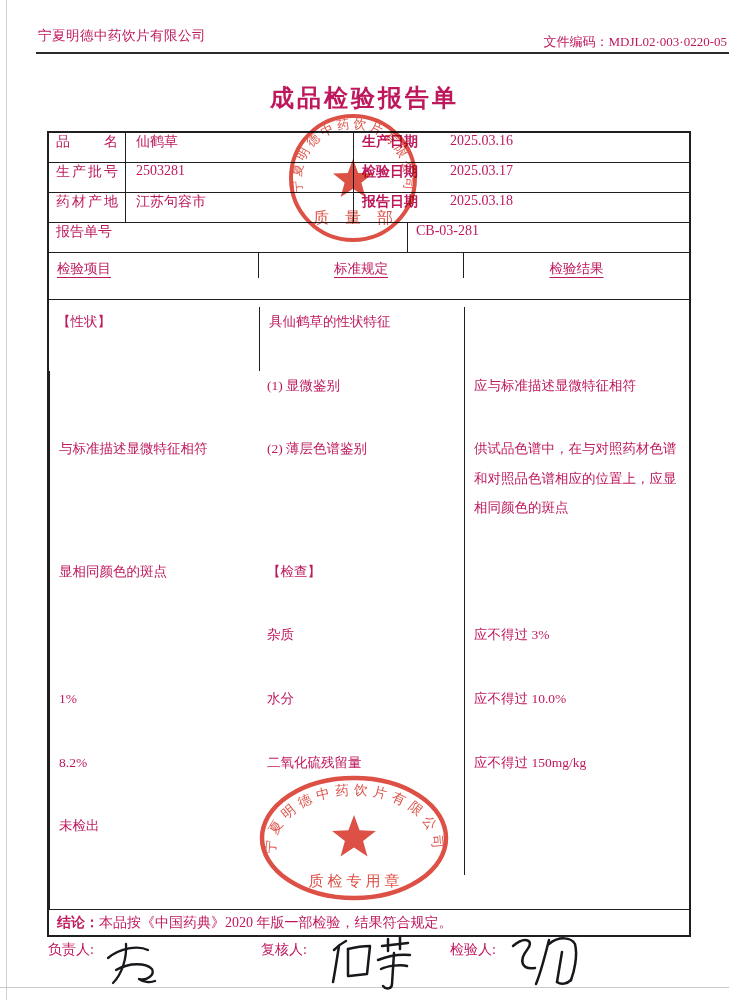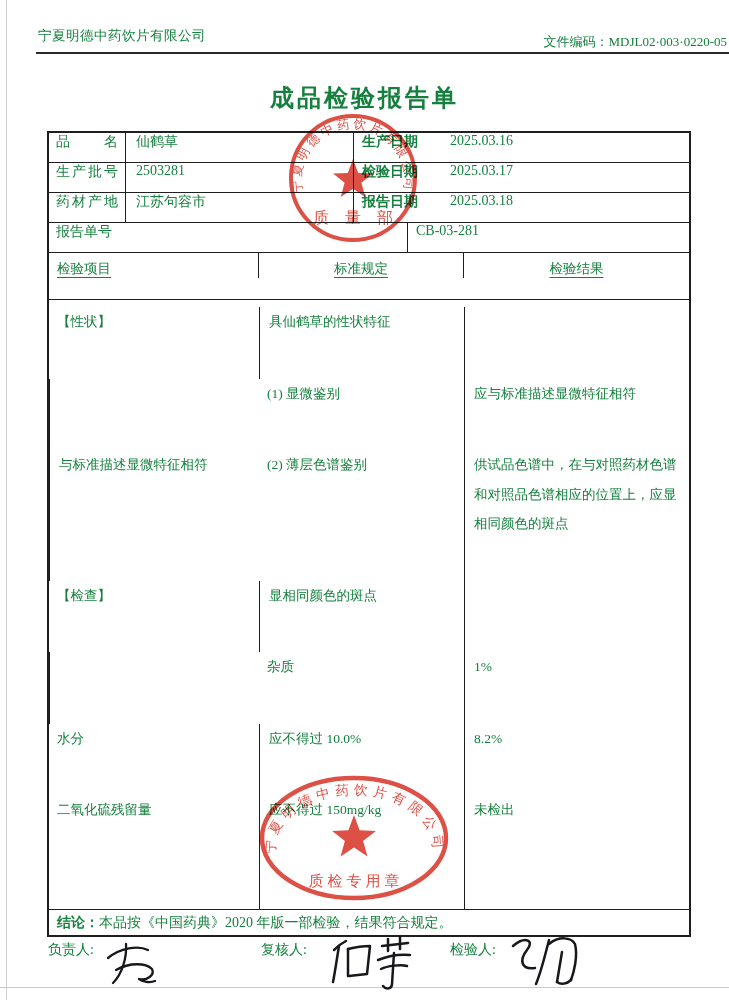--- a/index.html
+++ b/index.html
@@ -1,20 +1,20 @@
 <!DOCTYPE html>
 <html><head>
 <meta charset="utf-8">
 <style>
   * { margin:0; padding:0; box-sizing:border-box; }
   html,body { background:#ffffff; }
   .page {
     position:relative; width:729px; height:1000px; background:#fff;
     font-family:"Liberation Serif","DejaVu Serif",serif;
-    color:#15803d; overflow:hidden;
+    color:#be185d; overflow:hidden;
   }
   
   .scan-edge-left { position:absolute; left:6px; top:0; width:1px; height:1000px; background:#cfcfcf; }
   .scan-edge-bottom { position:absolute; left:0; top:987px; width:729px; height:1px; background:#c9c9c9; }
 
   
   .hdr-company { position:absolute; left:38px; top:27px; font-size:13.5px; letter-spacing:.5px; }
   .hdr-code { position:absolute; right:2px; top:33px; font-size:13px; }
   .hdr-rule { position:absolute; left:36px; right:0; top:52px; height:2px; background:#2a2a2a; }
 
@@ -130,25 +130,26 @@
     <div class="inspection-body">
         <div class="body-cell c0">【性状】</div>
         <div class="body-cell c2">具仙鹤草的性状特征</div>
         <div class="body-cell c1"></div>
         <div class="body-cell c2"></div>
         <div class="body-cell c0">(1) 显微鉴别</div>
         <div class="body-cell c1">应与标准描述显微特征相符</div>
         <div class="body-cell c2">与标准描述显微特征相符</div>
         <div class="body-cell c0">(2) 薄层色谱鉴别</div>
         <div class="body-cell c1">供试品色谱中，在与对照药材色谱和对照品色谱相应的位置上，应显相同颜色的斑点</div>
+        <div class="body-cell c2">显相同颜色的斑点</div>
         <div class="body-cell c0">【检查】</div>
-        <div class="body-cell c2">显相同颜色的斑点</div>
         <div class="body-cell c1"></div>
         <div class="body-cell c2"></div>
         <div class="body-cell c0">杂质</div>
+        <div class="body-cell c1">应不得过 3%</div>
         <div class="body-cell c2">1%</div>
         <div class="body-cell c0">水分</div>
         <div class="body-cell c1">应不得过 10.0%</div>
         <div class="body-cell c2">8.2%</div>
         <div class="body-cell c0">二氧化硫残留量</div>
         <div class="body-cell c1">应不得过 150mg/kg</div>
         <div class="body-cell c2">未检出</div>
         <div class="body-cell fillcell c0"></div>
         <div class="body-cell fillcell c1"></div>
         <div class="body-cell fillcell c2"></div>

